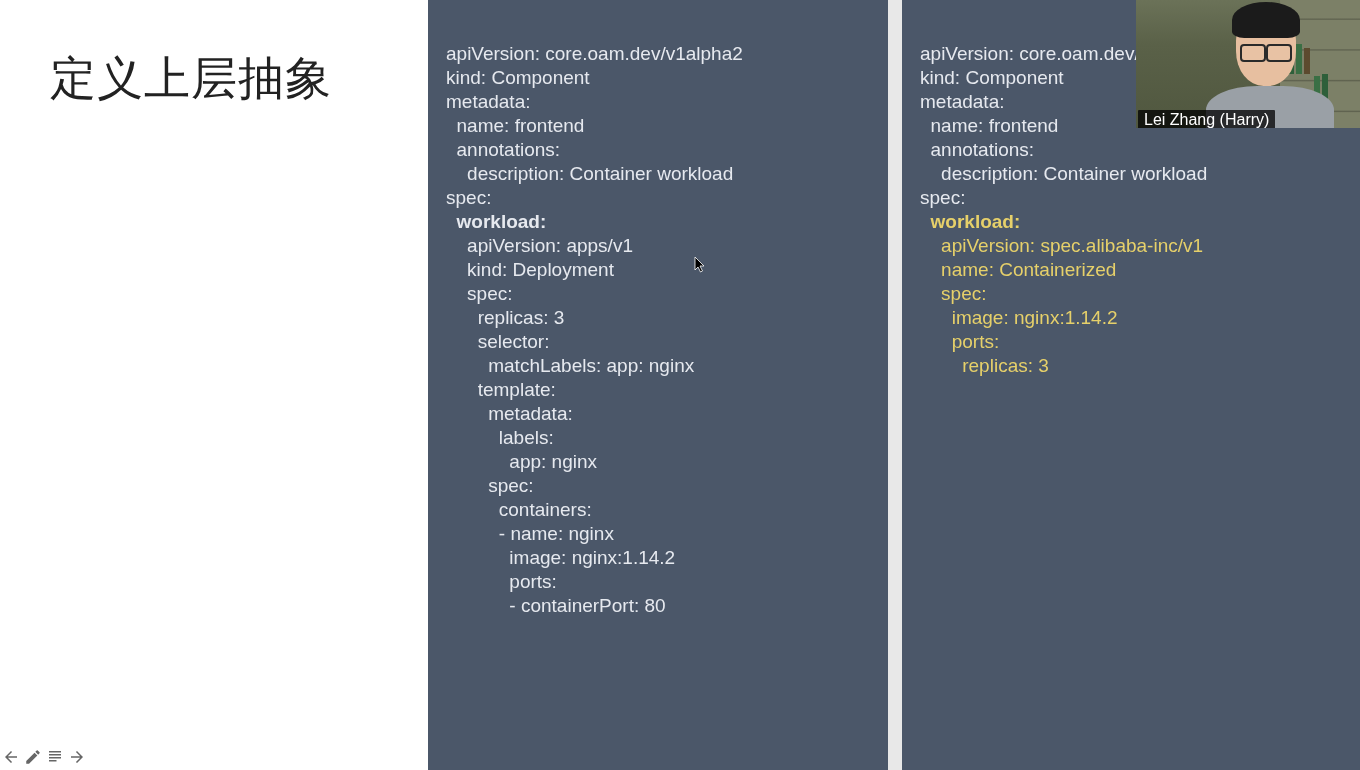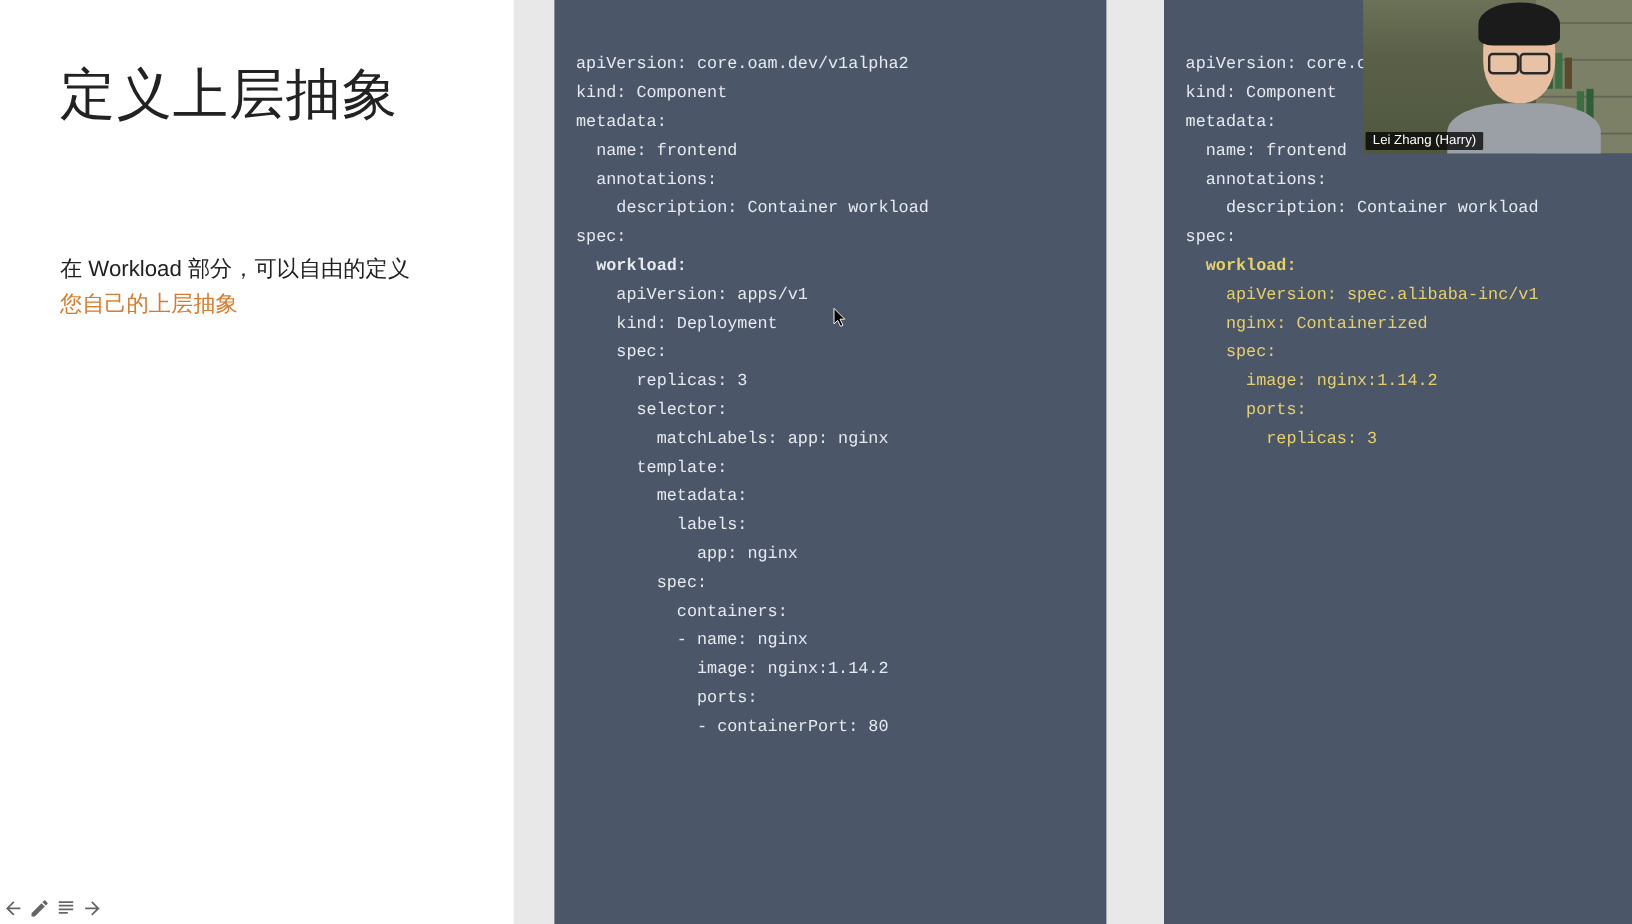--- a/index.html
+++ b/index.html
@@ -21,40 +21,39 @@
       flex-shrink: 0;
       background: #ffffff;
       padding: 48px 36px 0 50px;
       position: relative;
     }
     .title {
       font-size: 46px;
       font-weight: 400;
       color: #222;
       letter-spacing: 1px;
-      margin-bottom: 100px;
+      margin-bottom: 76px;
     }
     .subtitle {
       font-size: 18.5px;
       line-height: 1.55;
       color: #222;
     }
     .sub-orange {
       color: #d87a2a;
     }
     .code-panel {
       background: #4b5769;
       color: #e6e9ef;
-      font-family: Liberation Mono, monospace;
-      font-size: 14px;
+      font-family: Liberation Sans, sans-serif;
+      font-size: 19px;
       line-height: 24px;
       white-space: pre;
       overflow: hidden;
       padding: 42px 0 0 18px;
-      margin-left: 34px;
     }
     .code-panel .bold { font-weight: 700; }
     .code-panel .ylw { color: #e6d06a; }
     .mid-panel {
       width: 460px;
       flex-shrink: 0;
       margin-right: 14px;
     }
     .right-panel {
       width: 458px;
@@ -152,38 +151,34 @@
       position: absolute;
       left: -2px; top: 70px;
       width: 128px; height: 60px;
       background: #9aa0a6;
       border-radius: 40% 40% 0 0;
     }
     .webcam .tag {
       position: absolute;
       left: 2px; top: 110px;
       padding: 1px 6px 2px 6px;
-      font-size: 11px;
+      font-size: 16px;
       color: #fff;
       background: rgba(0,0,0,0.75);
       border-radius: 1px;
       font-family: Arial, sans-serif;
     }
   </style>
 </head>
 <body>
 
 <div class="slide">
 
   <div class="left-panel">
     <div class="title">定义上层抽象</div>
-    <div class="subtitle">
-      <span>在 Workload 部分，可以自由的定义</span><br>
-      <span class="sub-orange">您自己的上层抽象</span>
-    </div>
 
     <div class="toolbar">
       <span title="previous-slide">
         <svg viewBox="0 0 24 24">
             <path d="M20 11H7.8l5.6-5.6L12 4l-8 8 8 8 1.4-1.4L7.8 13H20z"></path>
           </svg>
       </span>
       <span title="edit">
         <svg viewBox="0 0 24 24">
             <path d="M3 17.25V21h3.75L17.8 9.94l-3.75-3.75L3 17.25zM20.7 7.04a1 1 0 0 0 0-1.41l-2.34-2.34a1 1 0 0 0-1.41 0L15.13 5.1l3.75 3.75 1.82-1.81z"></path>
@@ -229,21 +224,21 @@
 
   <div class="code-panel right-panel"><span>apiVersion: core.oam.dev/v1alpha2</span>
 <span>kind: Component</span>
 <span>metadata:</span>
 <span>  name: frontend</span>
 <span>  annotations:</span>
 <span>    description: Container workload</span>
 <span>spec:</span>
 <span class="bold ylw">  workload:</span>
 <span class="ylw">    apiVersion: spec.alibaba-inc/v1</span>
-<span class="ylw">    nginx: Containerized</span>
+<span class="ylw">    name: Containerized</span>
 <span class="ylw">    spec:</span>
 <span class="ylw">      image: nginx:1.14.2</span>
 <span class="ylw">      ports:</span>
 <span class="ylw">        replicas: 3</span></div>
 
 </div>
 
 <div class="cursor">
   <svg viewBox="0 0 12 18" width="12" height="18">
     <path d="M1 1 L1 14 L4 11 L6.5 16 L8.5 15 L6 10 L10 10 Z" fill="#000" stroke="#fff" stroke-width="0.8"></path>

